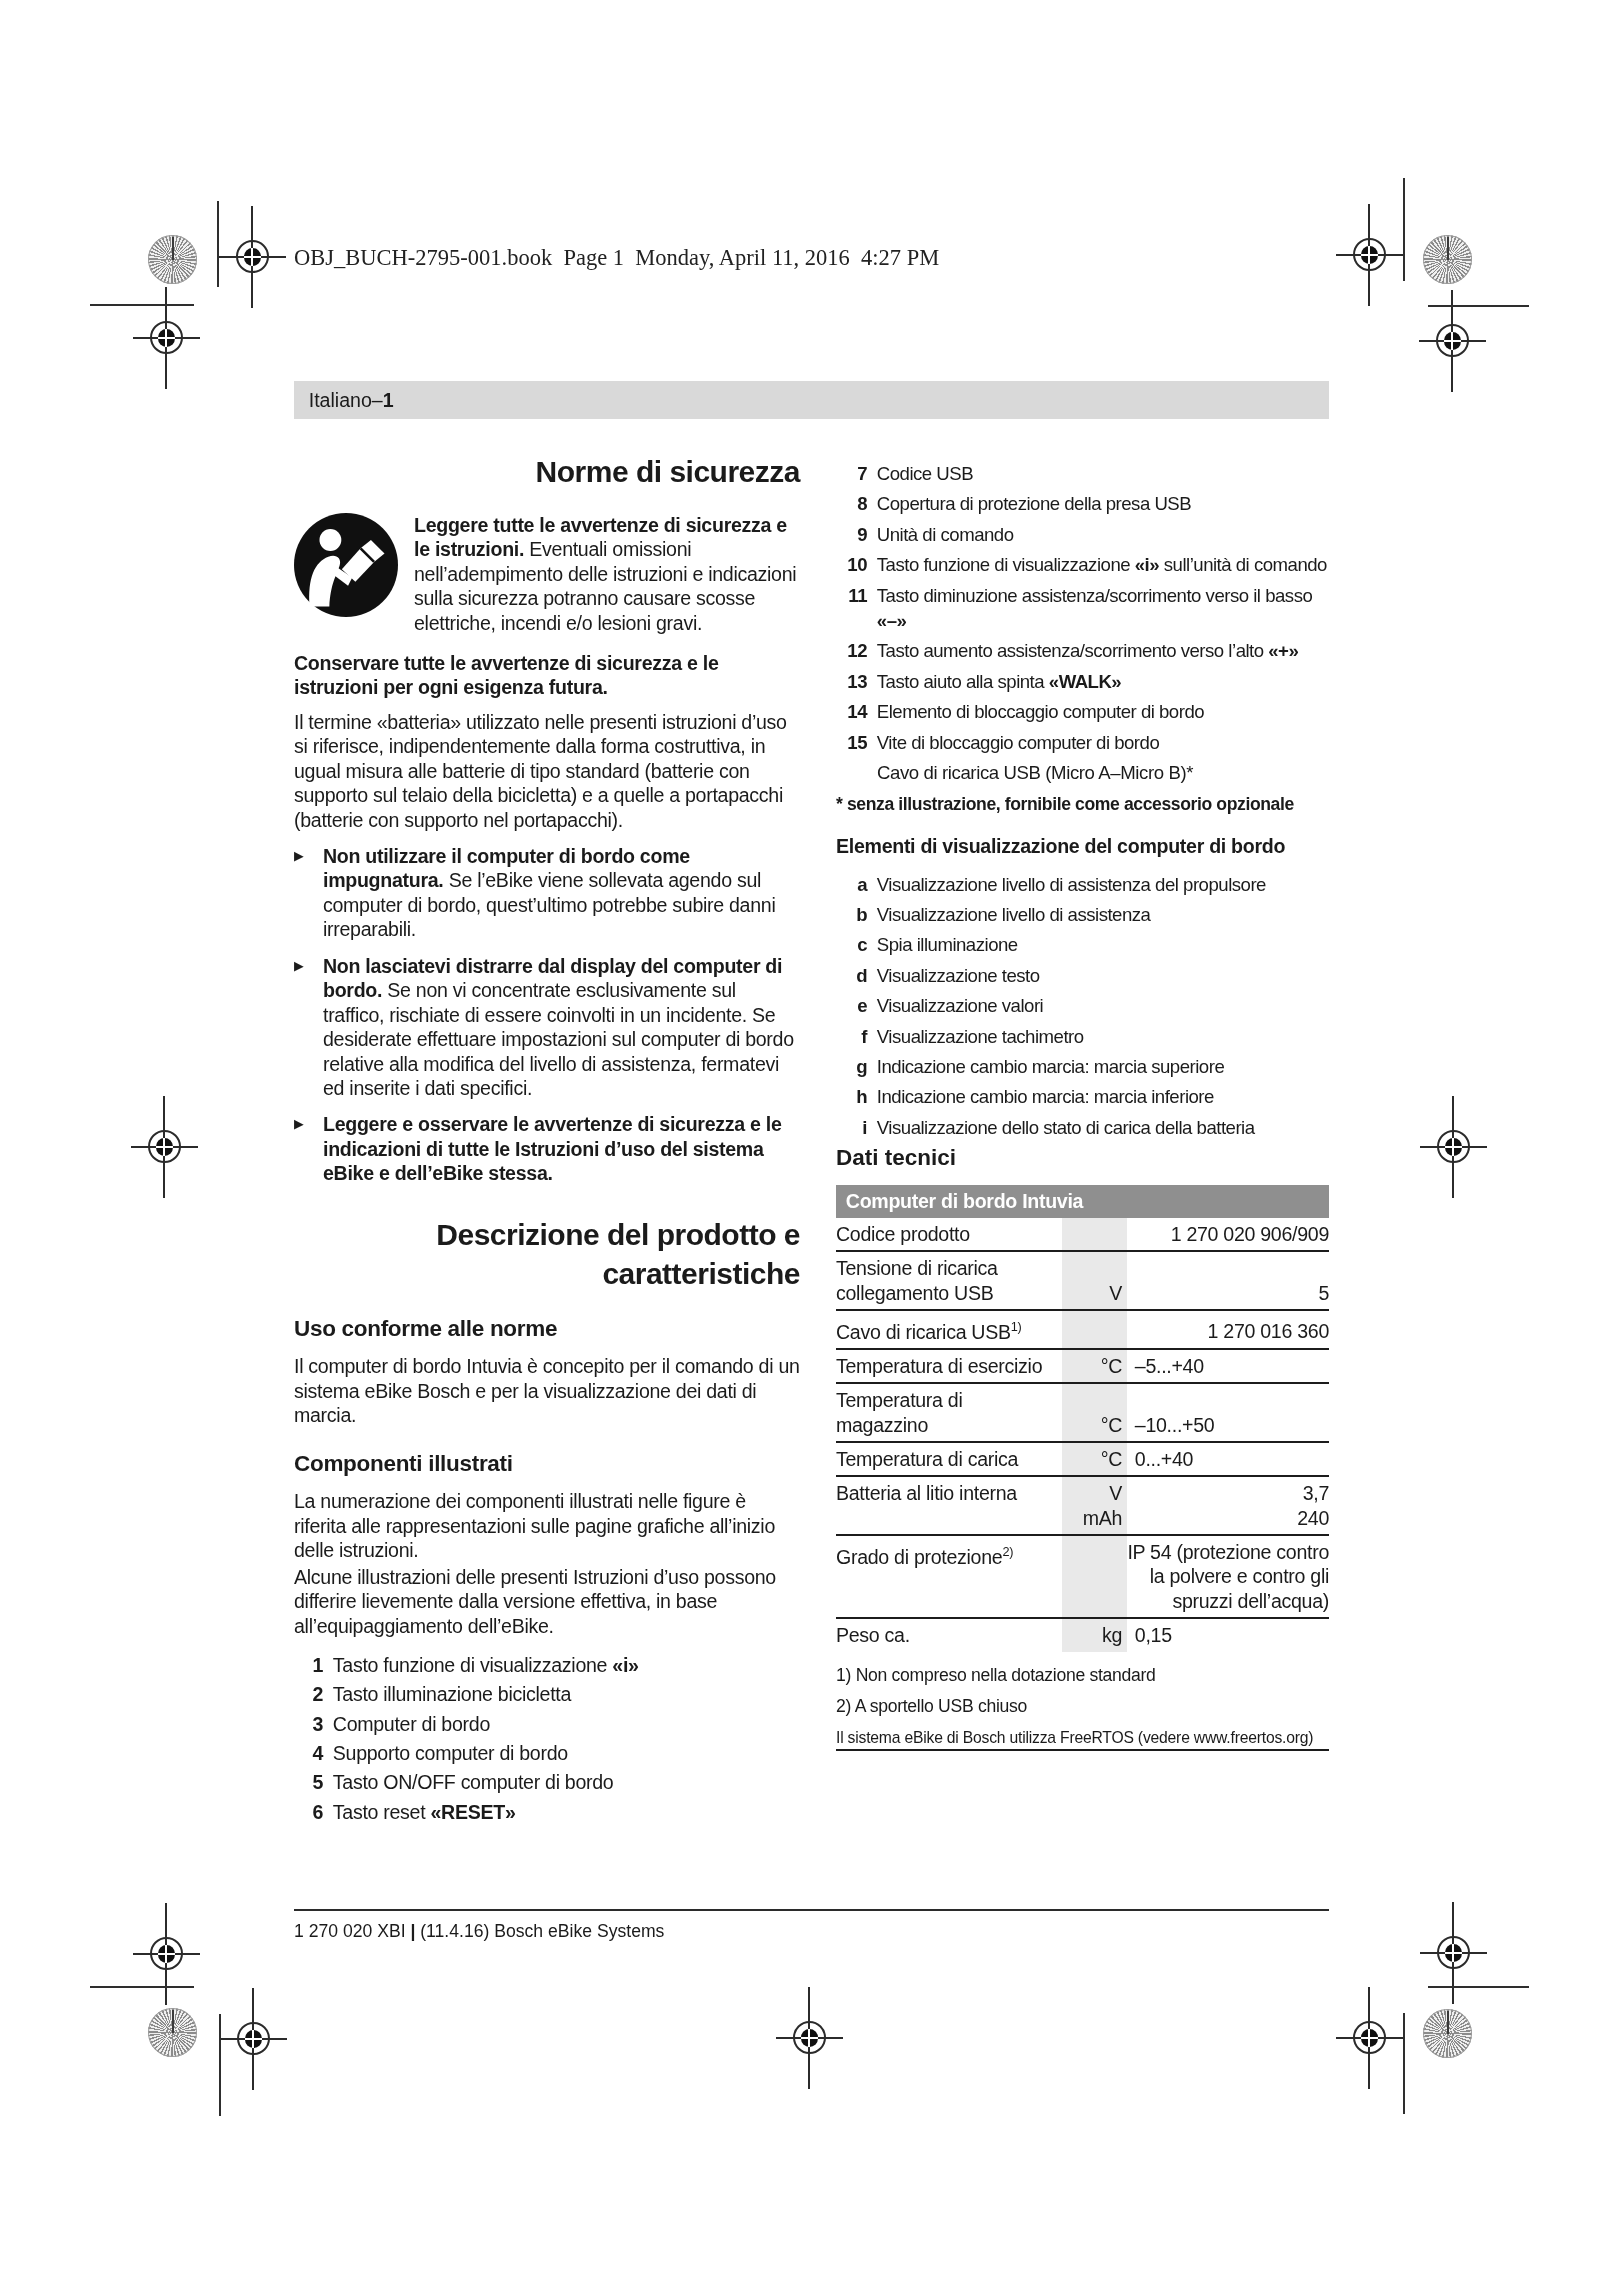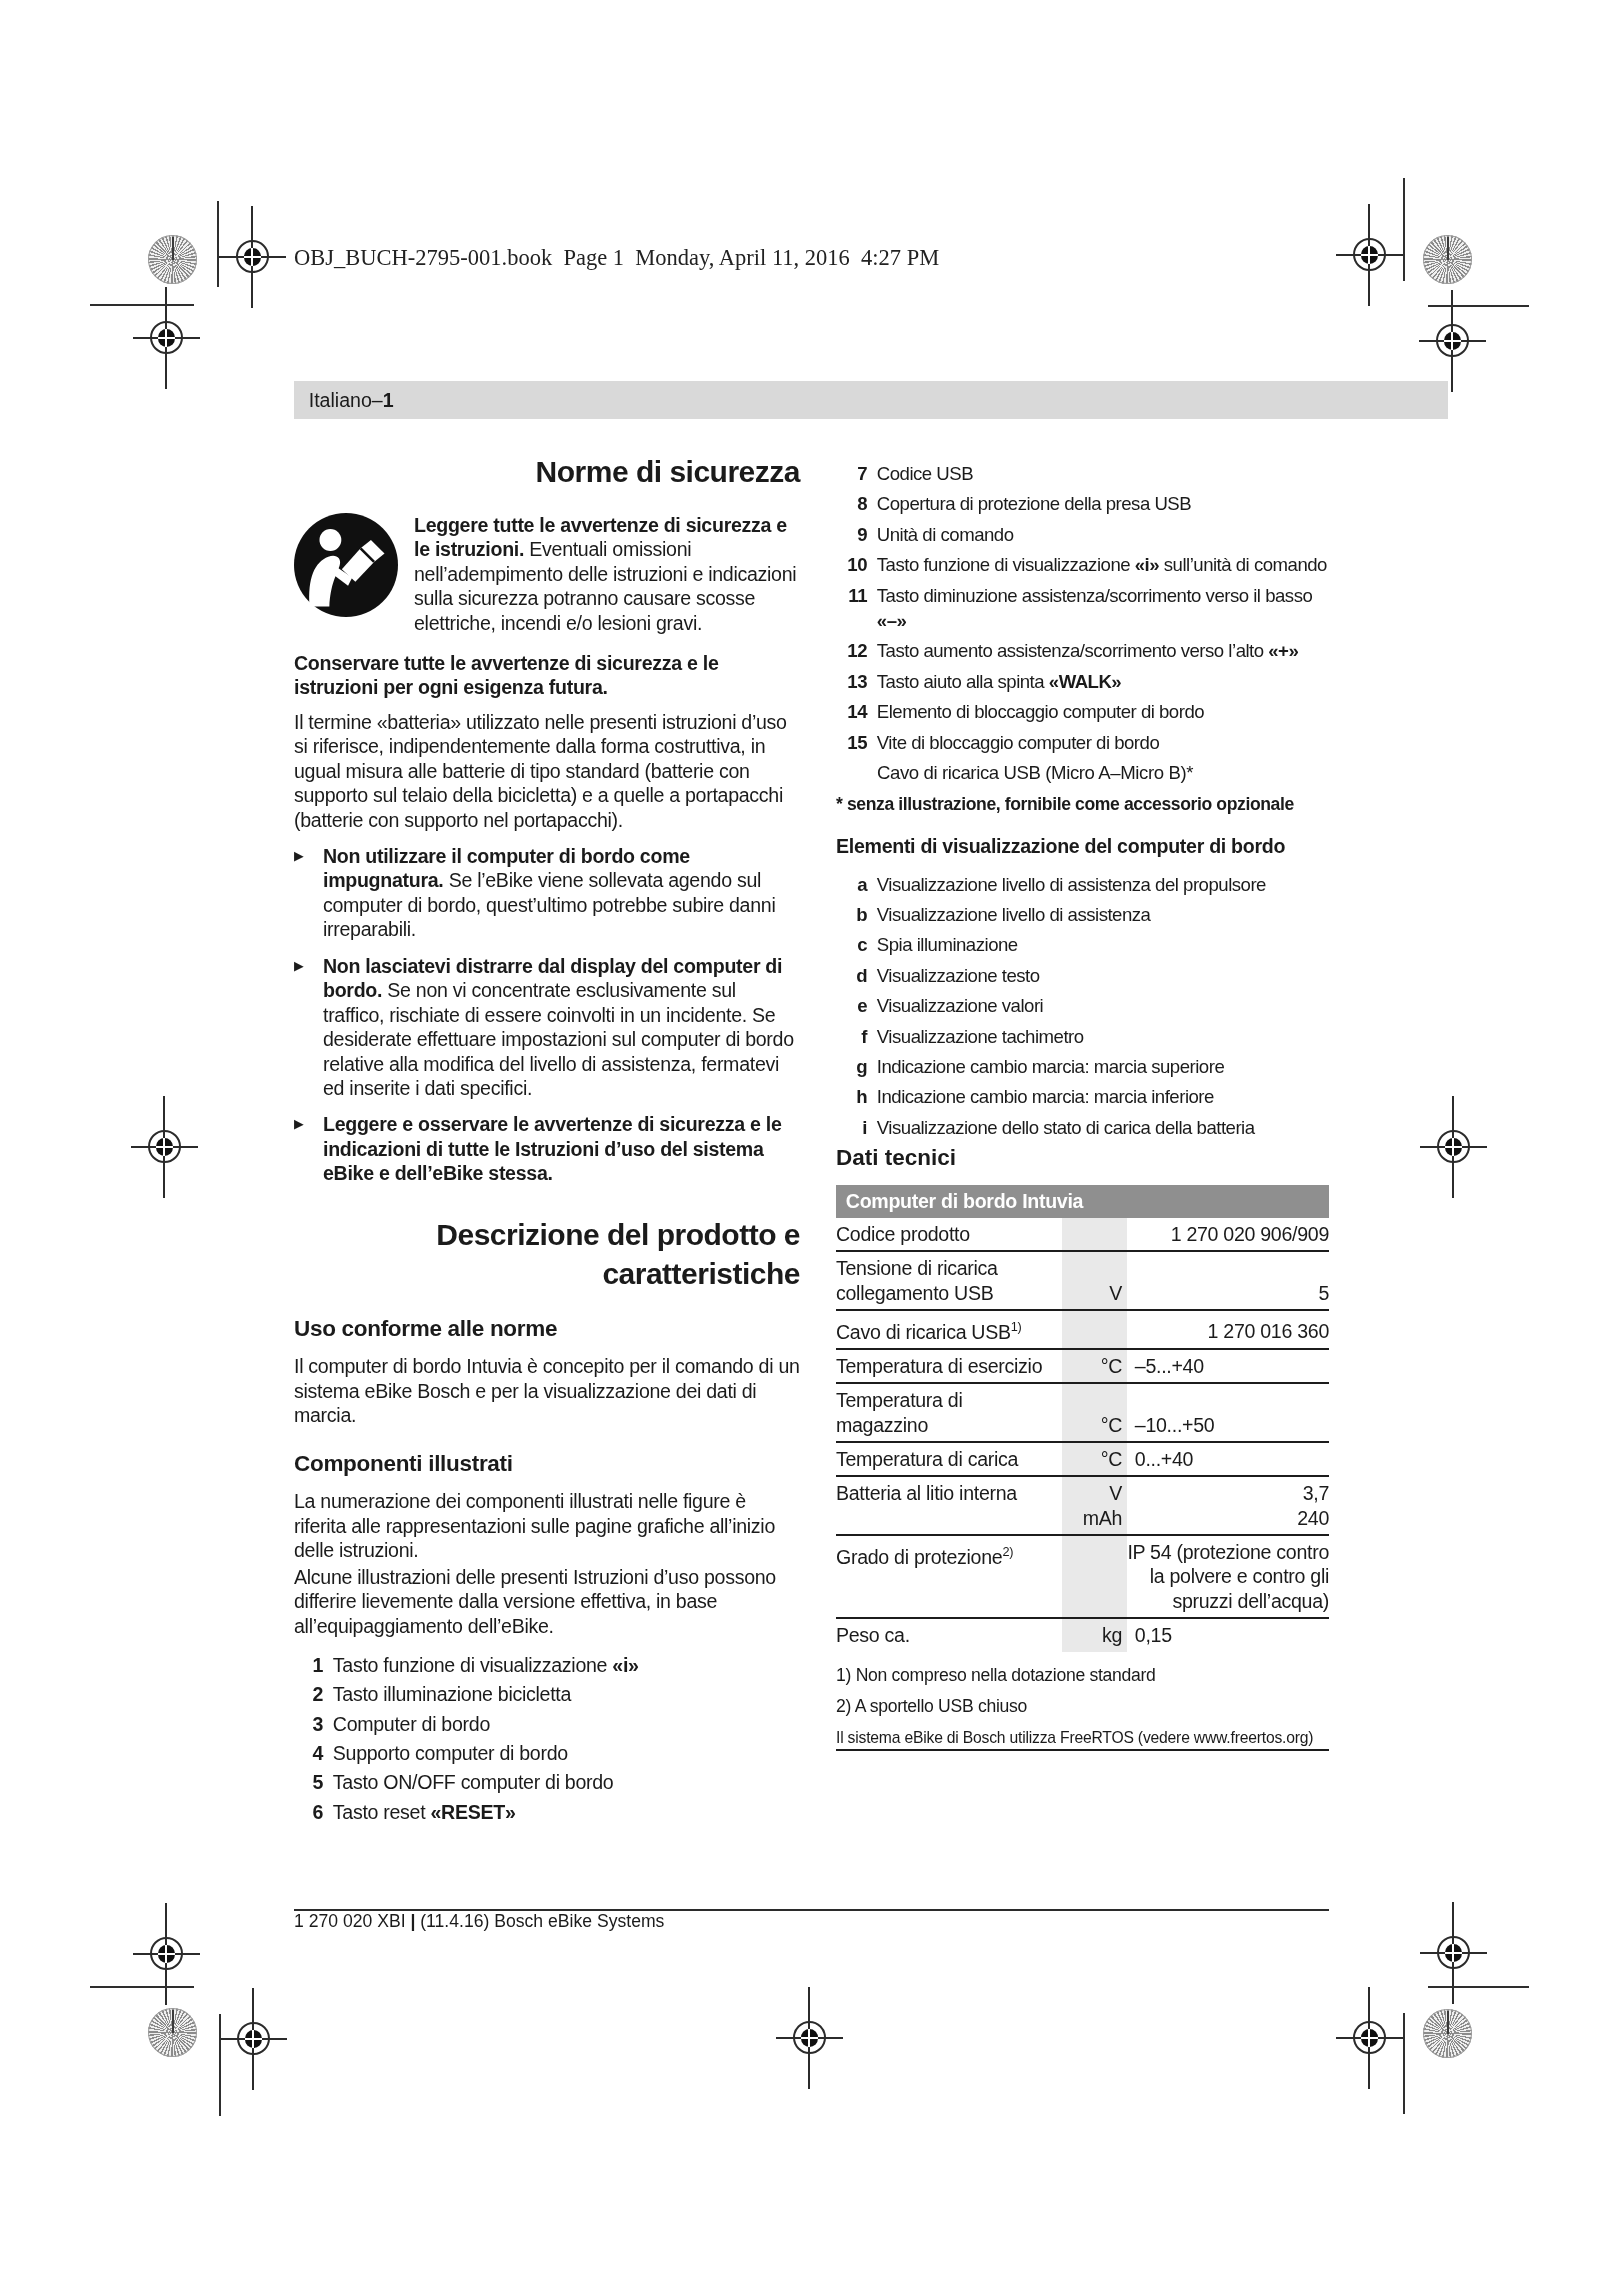--- a/index.html
+++ b/index.html
@@ -20,25 +20,25 @@
   .cross .dot em { position:absolute; top:0; bottom:0; left:7.8px; width:2px; background:#fff; display:block; }
   .pinwheel { position:absolute; width:49px; height:49px; border-radius:50%;
               background:repeating-conic-gradient(#8b8b8b 0deg 4deg, #efefef 4deg 9deg);
               box-shadow:inset 0 0 0 1px #9a9a9a; }
   .pinwheel::after { content:""; position:absolute; left:23.5px; top:2px; width:2px; height:22.5px; background:#3a3a3a; }
   .fold { position:absolute; background:#2e2e2e; }
 
   
   .print-header { position:absolute; left:294px; top:245px; font-family:"Liberation Serif", serif;
                   font-size:22.5px; color:#222; white-space:pre; }
-  .lang-tab { position:absolute; left:294px; top:381px; width:1154px; height:38px;
+  .lang-tab { position:absolute; left:294px; top:381px; width:1035px; height:38px;
               background:#d9d9d9; font-size:19.6px; line-height:38px; }
   .lang-tab .inner { padding-left:14.7px; }
   .page-footer { position:absolute; left:294px; top:1909px; width:1035px;
-                 border-top:2px solid #2b2b2b; padding-top:0; font-size:17.6px; }
+                 border-top:2px solid #2b2b2b; padding-top:10px; font-size:17.6px; }
   .page-footer b { font-weight:bold; }
 
   
   .col-left  { position:absolute; left:294px; top:452px; width:506px; }
   .col-right-a { position:absolute; left:836px; top:461px; width:493px; }
   .col-right-b { position:absolute; left:836px; top:1145px; width:493px; }
 
   h1 { font-size:30px; line-height:39px; font-weight:bold; letter-spacing:-0.5px; margin:0 0 21.6px 0;text-align:right; }
   h2 { font-size:22.5px; font-weight:bold; letter-spacing:-0.3px; margin:23.5px 0 11.8px 0; }
   .col-left p { font-size:19.6px; line-height:24.5px; letter-spacing:-0.3px; margin:0 0 11.8px 0; }

